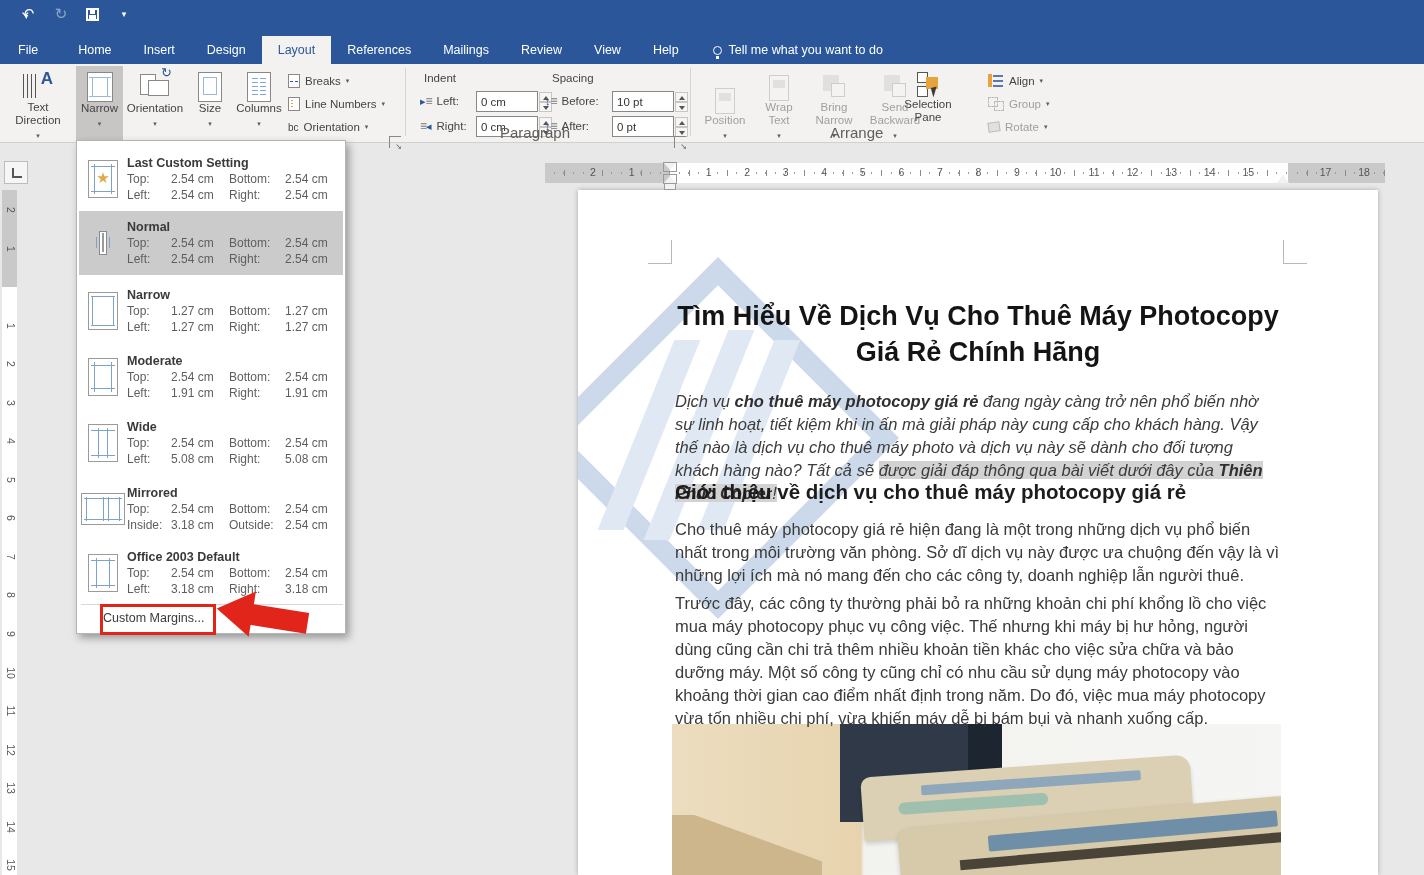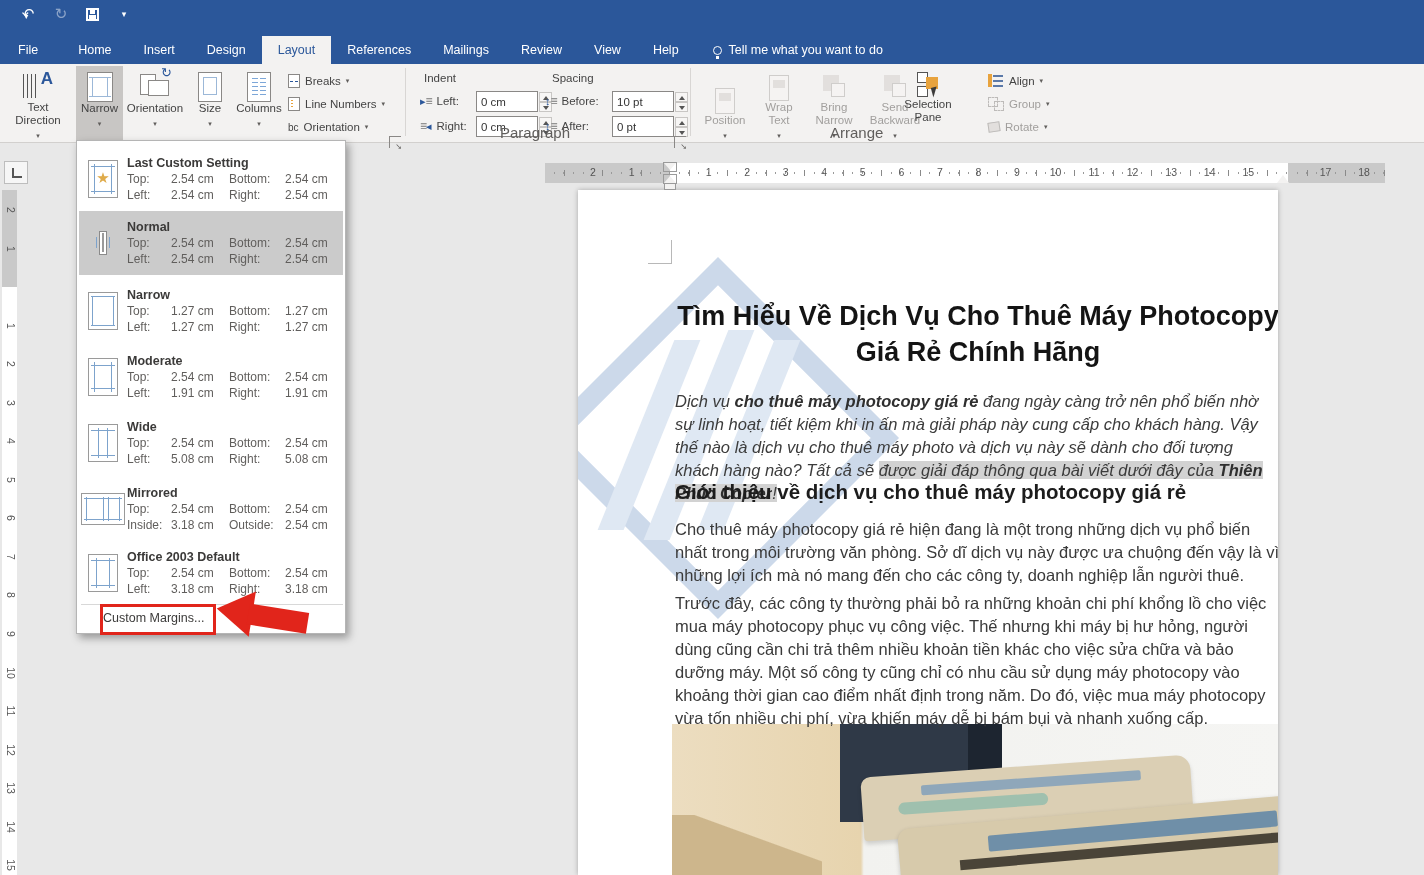--- a/index.html
+++ b/index.html
@@ -103,21 +103,21 @@
   .ind-first { position:absolute; left:119px; top:0; width:12px; height:8px; }
   .ind-first::after { content:""; position:absolute; left:0; top:0; border-left:6px solid transparent; border-right:6px solid transparent; border-top:7px solid #f3f2f1; }
   .ind-hang { position:absolute; left:119px; bottom:0; width:12px; height:8px; }
   .ind-hang::after { content:""; position:absolute; left:0; bottom:0; border-left:6px solid transparent; border-right:6px solid transparent; border-bottom:7px solid #f3f2f1; }
   .ind-first i, .ind-hang i { position:absolute; left:0; top:0; width:12px; height:8px; outline:1px solid #9a9a9a; }
   .ind-right { position:absolute; left:732px; bottom:0; width:0; height:0; border-left:6px solid transparent; border-right:6px solid transparent; border-bottom:8px solid #f3f2f1; }
   #vruler { position:absolute; left:2px; top:190px; width:15px; height:685px; background:#fff; }
   #vruler .gray { position:absolute; left:0; top:0; width:15px; height:97px; background:#c9c9c9; }
   .vnum { position:absolute; left:1px; width:13px; height:14px; font-size:10.5px; color:#555; text-align:center; transform:rotate(90deg); }
 
-  #page { position:absolute; left:578px; top:190px; width:700px; height:685px; background:#fff; box-shadow:0 0 5px rgba(0,0,0,.28); overflow:hidden; }
+  #page { position:absolute; left:578px; top:190px; width:800px; height:685px; background:#fff; box-shadow:0 0 5px rgba(0,0,0,.28); overflow:hidden; }
   .cornermark { position:absolute; width:24px; height:24px; }
   .cm-tl { left:70px; top:50px; border-right:1px solid #b8b8b8; border-bottom:1px solid #b8b8b8; }
   .cm-tr { left:705px; top:50px; border-left:1px solid #b8b8b8; border-bottom:1px solid #b8b8b8; }
 
   
   #wm-diamond { position:absolute; left:12px; top:120px; width:256px; height:256px; border:20px solid #ccd9ea; transform:rotate(45deg); }
   .wm-bar { position:absolute; background:#dfe8f3; transform:skewX(-22deg); }
 
   
   .doccontent { position:absolute; left:97px; width:606px; color:#3a3a3a; z-index:3; }

